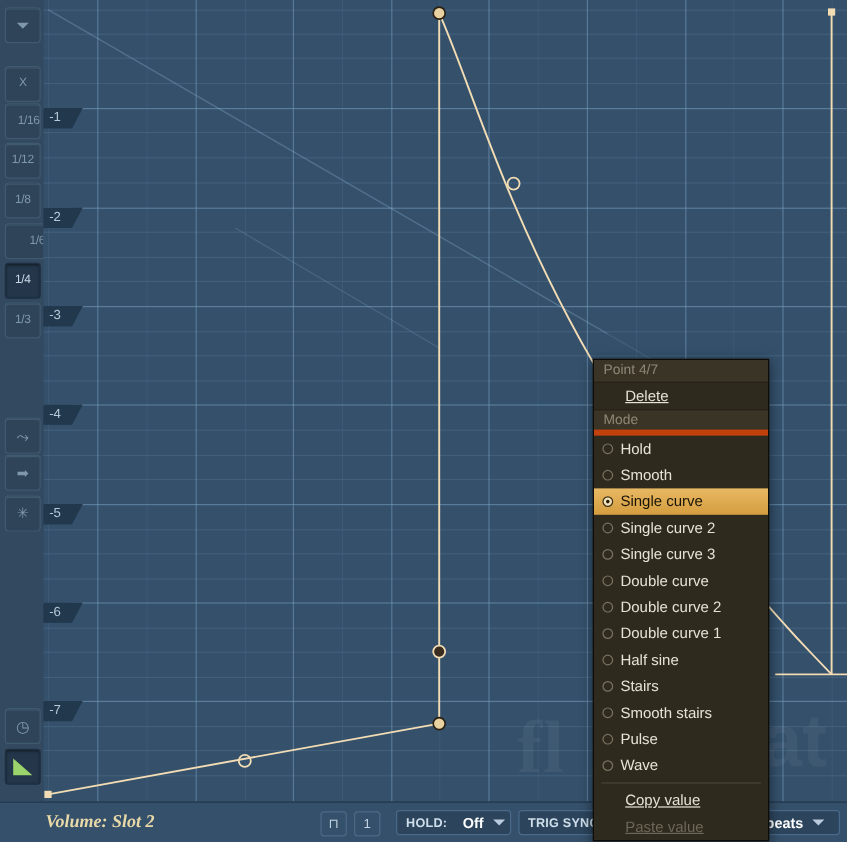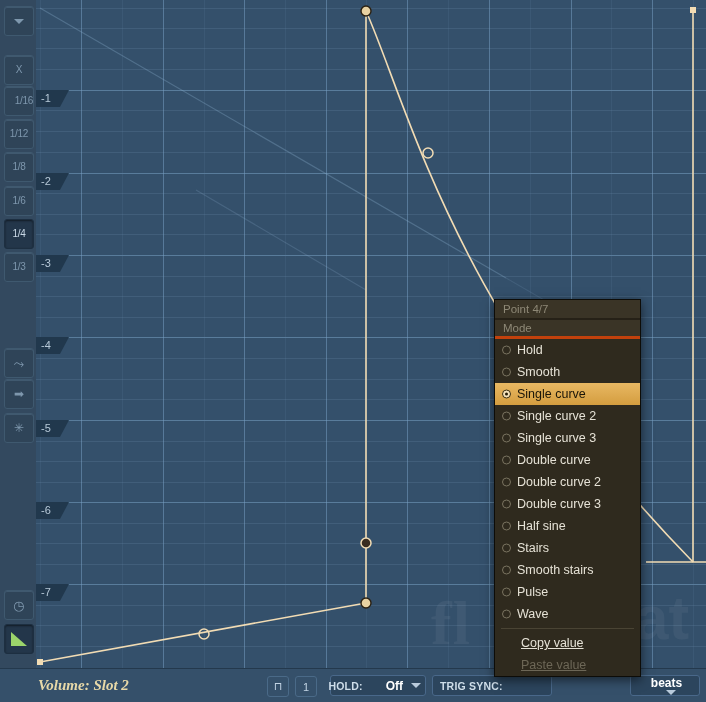--- a/index.html
+++ b/index.html
@@ -52,21 +52,21 @@
       color:rgba(255,255,255,.05);font-family:Liberation Sans, sans-serif;}
 
   
   #menu{position:absolute;left:494px;top:299px;width:145px;
         background:#2f2a1e;border:1px solid #0d0c08;
         box-shadow:0 3px 10px rgba(0,0,0,.55);font-size:12.5px;color:#e6e2d6;
         z-index:40;}
   .mhdr{padding:3px 8px 3px 8px;color:#8e8876;font-size:11.5px;background:#3a3426;
         border-bottom:1px solid #262117;}
   .mgroup{padding:2px 8px;color:#8e8876;font-size:11.5px;background:#3a3426;
-          border-top:1px solid #262117;border-bottom:3px solid #c2410c;}
+          border-top:1px solid #262117;border-bottom:5px solid #c2410c;}
   .mitem{padding:3px 8px 3px 22px;position:relative;white-space:nowrap;cursor:default;
          line-height:16px;}
   .mitem.plain{padding-left:26px;}
   .mitem .u{text-decoration:underline;}
   .mitem.sel{background:linear-gradient(#e8b863,#d49d3f);color:#1a1508;}
   .mitem.dis{color:#6d6757;}
   .radio{position:absolute;left:7px;top:50%;transform:translateY(-50%);
          width:9px;height:9px;border-radius:50%;border:1px solid #7a7360;box-sizing:border-box;}
   .mitem.sel .radio{border-color:#3a2f12;background:#f4e2bb;}
   .mitem.sel .radio::after{content:"";position:absolute;left:2px;top:2px;width:3px;height:3px;
@@ -80,24 +80,24 @@
   #title{position:absolute;left:38px;top:8px;font-size:15px;font-style:italic;
          font-weight:bold;color:#e8d9a8;font-family:"Liberation Serif",serif;}
   .sqbtn{position:absolute;top:7px;width:20px;height:19px;border-radius:3px;
          background:#35506a;border:1px solid #4a6a88;color:#c2d4e4;font-size:11px;
          display:flex;align-items:center;justify-content:center;}
   .combo{position:absolute;top:6px;height:21px;border-radius:3px;background:#2c455d;
          border:1px solid #49688a;display:flex;align-items:center;
          padding:0 4px 0 7px;color:#cfdeea;font-size:11px;font-weight:bold;
          box-sizing:border-box;}
   .combo .lbl{font-size:10.5px;letter-spacing:.2px;}
-  .combo .val{margin-left:23px;color:#ffffff;font-weight:bold;font-size:12px;}
+  .combo .val{margin-left:13px;color:#ffffff;font-weight:bold;font-size:12px;}
   .combo .arr{margin-left:8px;width:0;height:0;border-left:5px solid transparent;
          border-right:5px solid transparent;border-top:5px solid #b9cbdc;}
-  #beats{position:absolute;right:6px;top:6px;height:21px;flex-direction:column;}
+  #beats{position:absolute;right:6px;top:6px;height:21px;}
 </style>
 </head>
 <body>
 
 <div id="app">
 
   <div id="rail">
     <div class="tbtn" style="top:6px;">
       <span class="tri"></span>
     </div>
@@ -107,21 +107,21 @@
     </div>
     <div class="tbtn wide" style="top:86px;justify-content:flex-end;">
       <span>1/16</span>
     </div>
     <div class="tbtn wide" style="top:119px;">
       <span>1/12</span>
     </div>
     <div class="tbtn wide" style="top:152px;">
       <span>1/8</span>
     </div>
-    <div class="tbtn wide" style="top:186px;">
+    <div class="tbtn wide" style="top:186px;padding-left:12px;">
       <span>1/6</span>
     </div>
     <div class="tbtn wide sel" style="top:219px;">
       <span>1/4</span>
     </div>
     <div class="tbtn wide" style="top:252px;">
       <span>1/3</span>
     </div>
 
     <div class="tbtn" style="top:348px;">
@@ -230,20 +230,23 @@
     <div class="ylab" style="top:173px;">-2</div>
     <div class="ylab" style="top:255px;">-3</div>
     <div class="ylab" style="top:337px;">-4</div>
     <div class="ylab" style="top:420px;">-5</div>
     <div class="ylab" style="top:502px;">-6</div>
     <div class="ylab" style="top:584px;">-7</div>
   </div>
 
   <div id="menu">
     <div class="mhdr">Point 4/7</div>
+    <div class="mitem plain">
+      <span class="u">Delete</span>
+    </div>
     <div class="mgroup">Mode</div>
 
     <div class="mitem">
       <span class="radio"></span>
       <span>Hold</span>
     </div>
     <div class="mitem">
       <span class="radio"></span>
       <span>Smooth</span>
     </div>
@@ -262,21 +265,21 @@
     <div class="mitem">
       <span class="radio"></span>
       <span>Double curve</span>
     </div>
     <div class="mitem">
       <span class="radio"></span>
       <span>Double curve 2</span>
     </div>
     <div class="mitem">
       <span class="radio"></span>
-      <span>Double curve 3</span>
+      <span>Double curve 1</span>
     </div>
     <div class="mitem">
       <span class="radio"></span>
       <span>Half sine</span>
     </div>
     <div class="mitem">
       <span class="radio"></span>
       <span>Stairs</span>
     </div>
     <div class="mitem">

